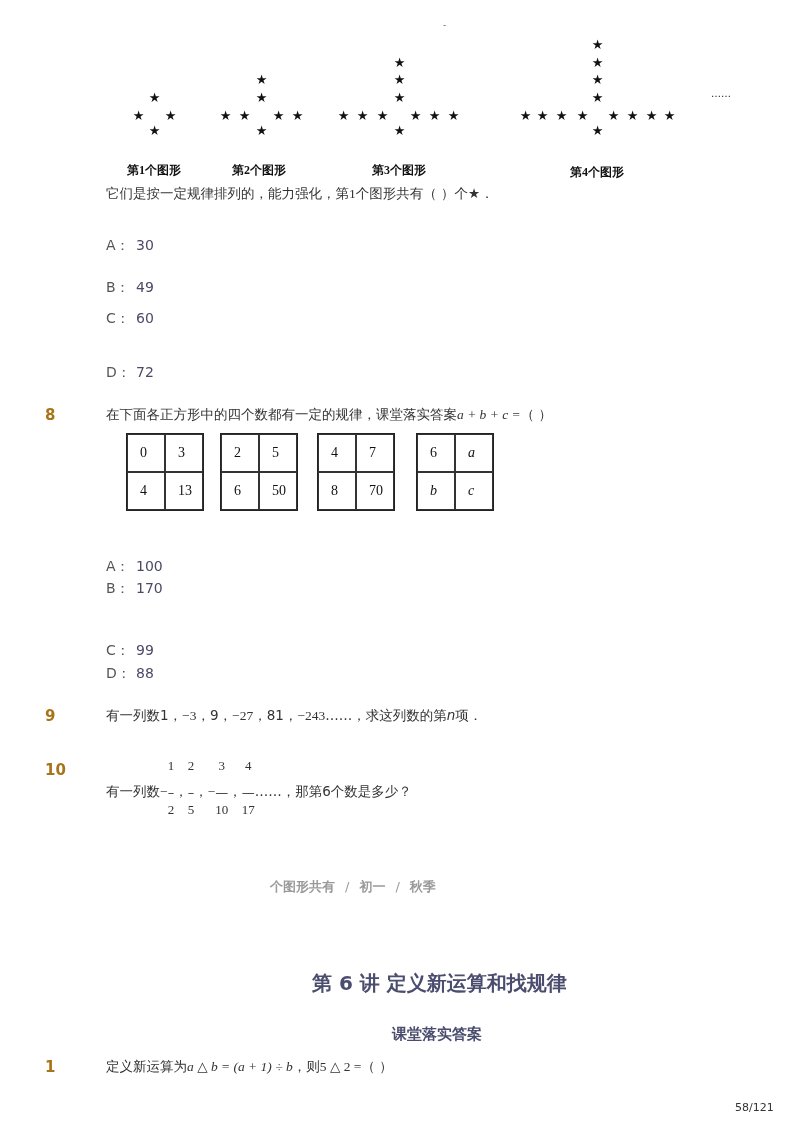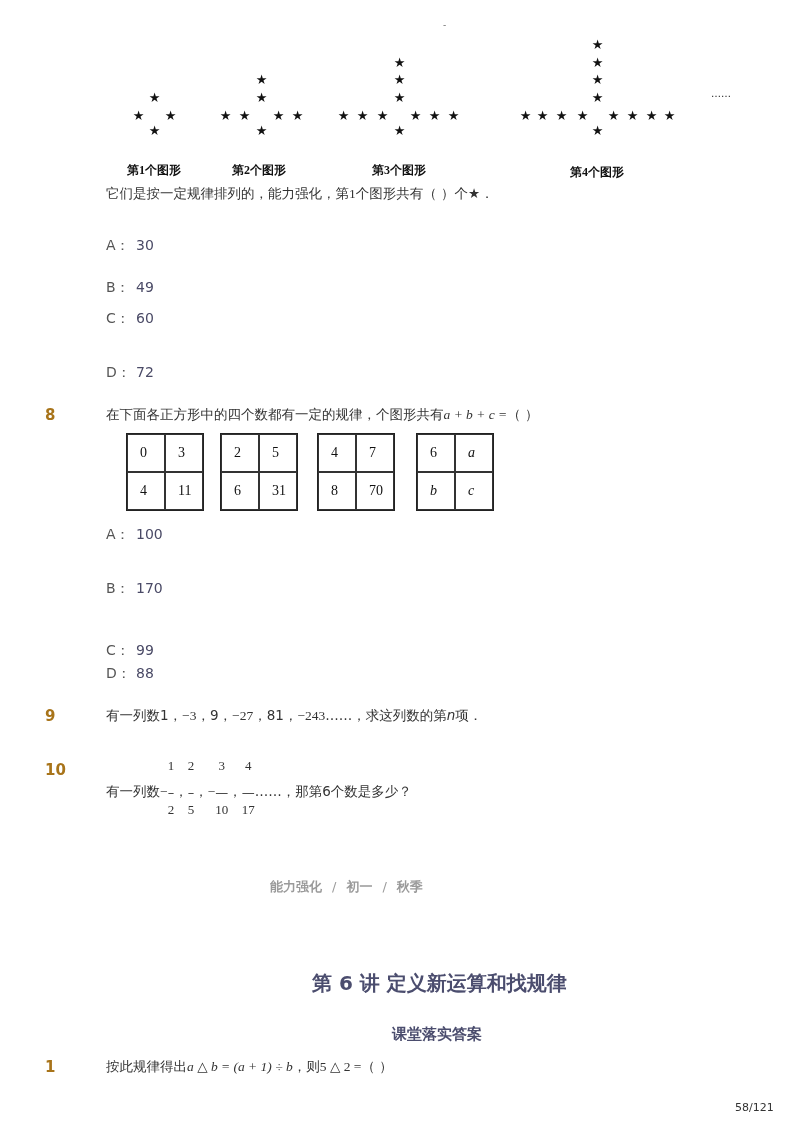--- a/index.html
+++ b/index.html
@@ -88,70 +88,70 @@
 
 <div>
   <div class="opt" style="top:237px"><span class="lbl">A：</span><span>30</span></div>
   <div class="opt" style="top:279px"><span class="lbl">B：</span><span>49</span></div>
   <div class="opt" style="top:310px"><span class="lbl">C：</span><span>60</span></div>
   <div class="opt" style="top:364px"><span class="lbl">D：</span><span>72</span></div>
 </div>
 
 <div class="qnum" style="top:406px">8</div>
 <div class="stem" style="top:406px">
-  <span>在下面各正方形中的四个数都有一定的规律，个图形共有</span><span class="serif ital">a + b + c =</span><span>（      ）</span>
+  <span>在下面各正方形中的四个数都有一定的规律，课堂落实答案</span><span class="serif ital">a + b + c =</span><span>（      ）</span>
 </div>
 
 <div class="grid" style="left:126px">
   <div class="cell">0</div>
   <div class="cell">3</div>
   <div class="cell">4</div>
-  <div class="cell">11</div>
+  <div class="cell">13</div>
 </div>
 <div class="grid" style="left:220px">
   <div class="cell">2</div>
   <div class="cell">5</div>
   <div class="cell">6</div>
-  <div class="cell">31</div>
+  <div class="cell">50</div>
 </div>
 <div class="grid" style="left:317px">
   <div class="cell">4</div>
   <div class="cell">7</div>
   <div class="cell">8</div>
   <div class="cell">70</div>
 </div>
 <div class="grid" style="left:416px">
   <div class="cell">6</div>
   <div class="cell ital">a</div>
   <div class="cell ital">b</div>
   <div class="cell ital">c</div>
 </div>
 
 <div>
-  <div class="opt" style="top:526px"><span class="lbl">A：</span><span>100</span></div>
+  <div class="opt" style="top:558px"><span class="lbl">A：</span><span>100</span></div>
   <div class="opt" style="top:580px"><span class="lbl">B：</span><span>170</span></div>
   <div class="opt" style="top:642px"><span class="lbl">C：</span><span>99</span></div>
   <div class="opt" style="top:665px"><span class="lbl">D：</span><span>88</span></div>
 </div>
 
 <div class="qnum" style="top:707px">9</div>
 <div class="stem" style="top:707px">
   <span>有一列数</span><span>1</span><span>，</span><span class="serif">−3</span><span>，</span><span>9</span><span>，</span><span class="serif">−27</span><span>，</span><span>81</span><span>，</span><span class="serif">−243</span><span>……，求这列数的第</span><span class="ital">n</span><span>项．</span>
 </div>
 
 <div class="qnum" style="top:761px">10</div>
 <div class="stem" style="top:783px">
   <span>有一列数</span><span class="serif">−</span><span class="frac"><span class="num">1</span><span class="bar">–</span><span class="den">2</span></span><span>，</span><span class="frac"><span class="num">2</span><span class="bar">–</span><span class="den">5</span></span><span>，</span><span class="serif">−</span><span class="frac"><span class="num">3</span><span class="bar">—</span><span class="den">10</span></span><span>，</span><span class="frac"><span class="num">4</span><span class="bar">—</span><span class="den">17</span></span><span>……，那第6个数是多少？</span>
 </div>
 
 <div class="breadcrumb">
-  <span>能力强化</span><span class="sep">/</span><span>初一</span><span class="sep">/</span><span>秋季</span>
+  <span>个图形共有</span><span class="sep">/</span><span>初一</span><span class="sep">/</span><span>秋季</span>
 </div>
 
 <div class="lecture-title">第 6 讲  定义新运算和找规律</div>
 <div class="section-title">课堂落实答案</div>
 
 <div class="qnum" style="top:1058px">1</div>
 <div class="stem" style="top:1058px">
-  <span>按此规律得出</span><span class="serif ital">a △ b = (a + 1) ÷ b</span><span>，则</span><span class="serif">5 △ 2 =</span><span>（      ）</span>
+  <span>定义新运算为</span><span class="serif ital">a △ b = (a + 1) ÷ b</span><span>，则</span><span class="serif">5 △ 2 =</span><span>（      ）</span>
 </div>
 
 <div class="page-num">58/121</div>
 
 </body></html>

